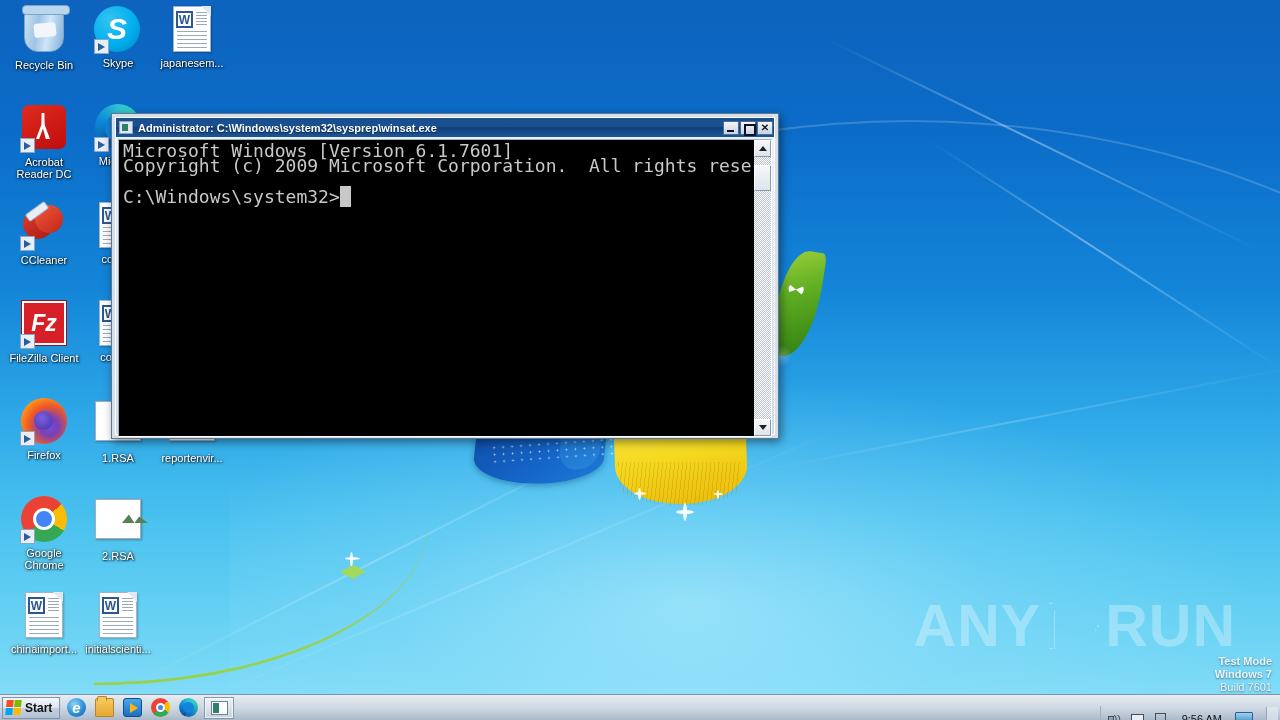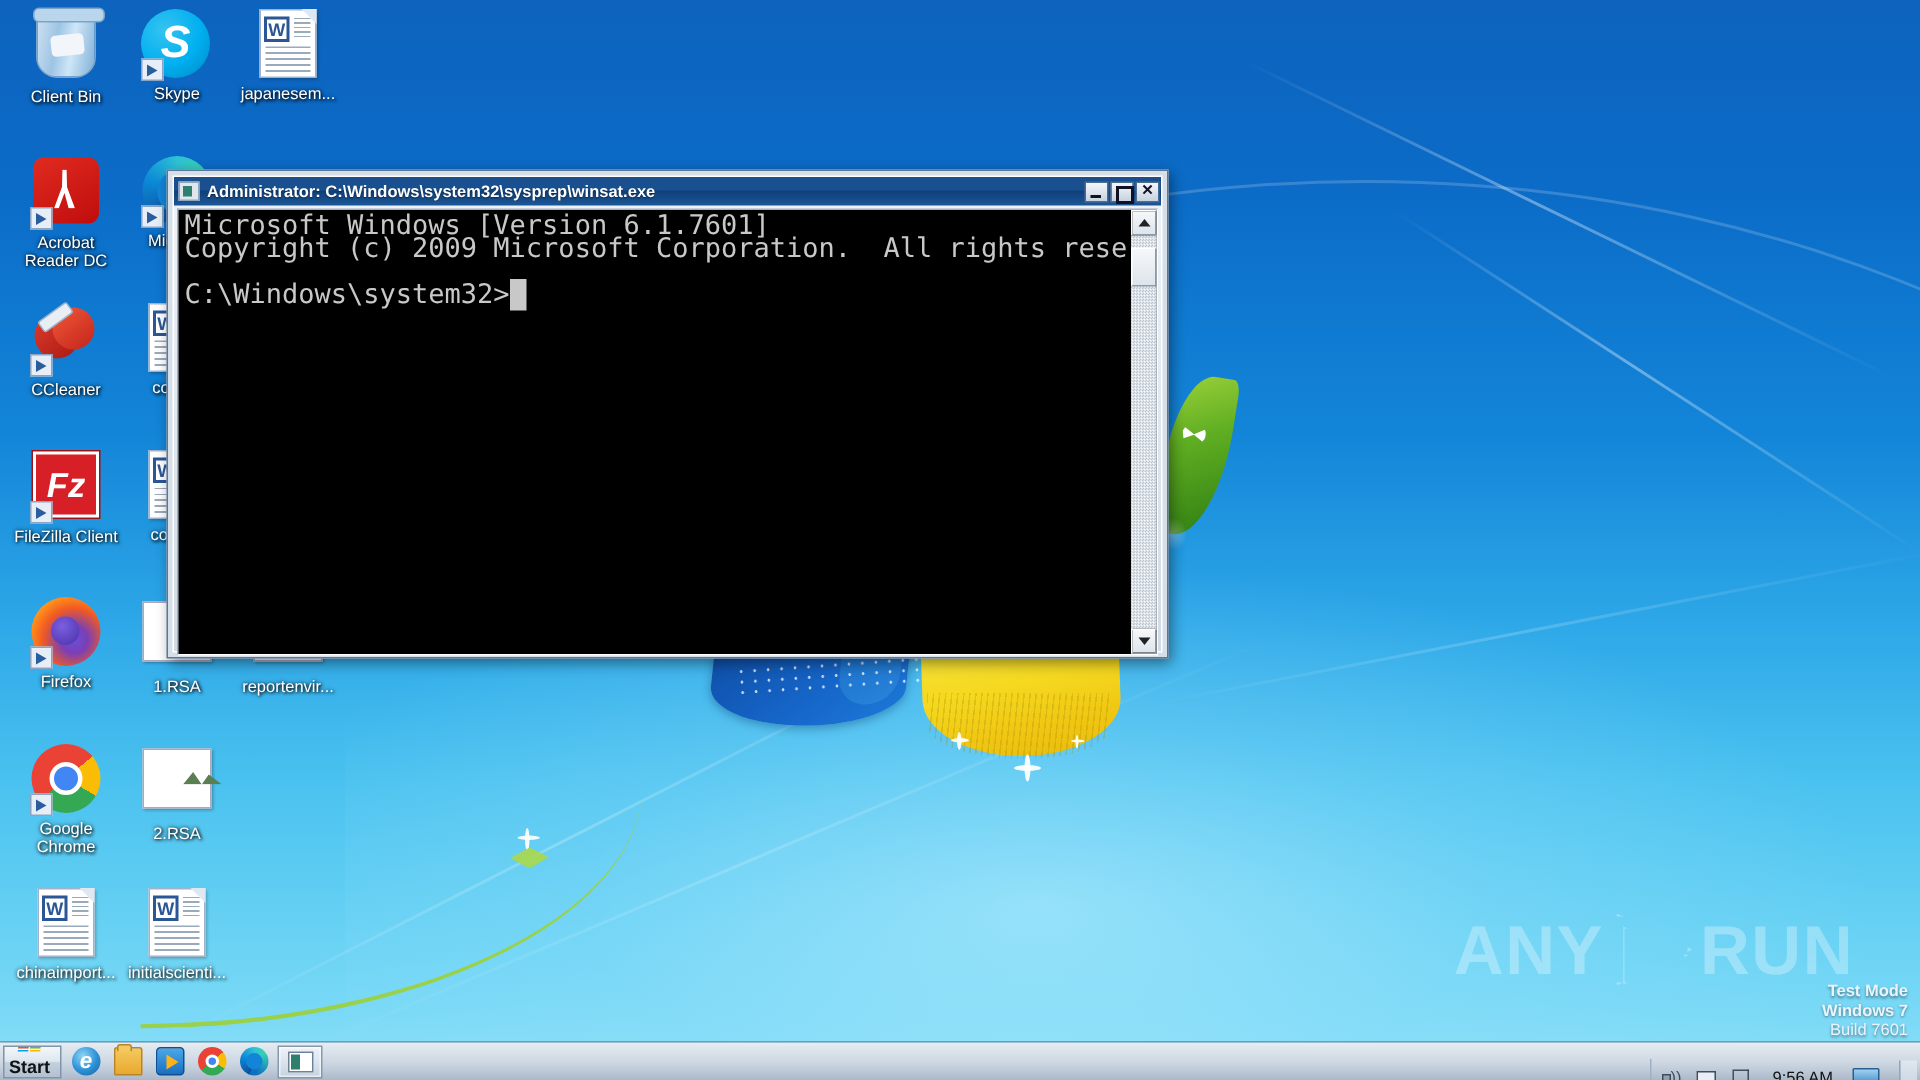--- a/index.html
+++ b/index.html
@@ -241,21 +241,21 @@
   
   #taskbar {
     position: absolute; left: 0; bottom: 0; width: 1280px; height: 26px;
     background: linear-gradient(to bottom,#e9eef3 0%, #dfe6ed 14%, #cfd9e3 50%, #bcc8d6 78%, #aab8c8 100%);
     border-top: 1px solid #7f95ad; display: flex; align-items: center;
   }
   #startbtn {
     height: 22px; margin: 0 2px 0 2px; padding: 0 7px 0 3px;
     display: flex; align-items: center; gap: 4px;
     background: linear-gradient(to bottom,#f3f7fa 0%, #dde6ef 48%, #c4d0dd 52%, #b2c1d2 100%);
-    border: 1px solid #7f95ad; cursor: default; flex-direction: column;
+    border: 1px solid #7f95ad; cursor: default;
   }
   #startbtn .flag { width:15px;height:15px;display:grid;
     grid-template-columns:1fr 1fr; grid-template-rows:1fr 1fr; gap:1px; transform: skewX(-6deg);}
   #startbtn .flag i { display:block; }
   #startbtn .flag i:nth-child(1){background:#f25022;}
   #startbtn .flag i:nth-child(2){background:#7fba00;}
   #startbtn .flag i:nth-child(3){background:#00a4ef;}
   #startbtn .flag i:nth-child(4){background:#ffb900;}
   #startbtn .slbl { font-size:12px; font-weight:bold; color:#111; }
   .qlaunch { width: 24px; height: 22px; margin: 0 2px; display:flex;
@@ -307,21 +307,21 @@
     border:1px solid #3f4e5e; border-left:0; }
   #clock { font-size: 11px; color: #111; padding: 0 6px; white-space: nowrap; cursor: default; }
   #showdesk { width:12px; height:24px; margin-left:2px;
     background: linear-gradient(to bottom,#dfe7ef,#c2cedb); border-left:1px solid #94a6b8; }
   #tray-monitor { width:18px;height:14px;background:linear-gradient(to bottom,#9fd0f0,#2f7fc0);
     border:1px solid #2b5f90; border-radius:1px; margin-right:4px; }
 
   
   #anyrun {
     position: absolute; right: 44px; bottom: 60px;
-    font-size: 46px; font-weight: bold; letter-spacing: 1px;
+    font-size: 59px; font-weight: bold; letter-spacing: 1px;
     color: rgba(255,255,255,.30); display:flex; align-items:center; gap:4px;
     pointer-events:none; user-select:none;
   }
   #anyrun .play {
     width: 56px; height: 52px; position: relative; display:inline-block;
   }
   #anyrun .play::before {
     content:""; position:absolute; inset:0;
     border: 4px solid rgba(255,255,255,.30);
     clip-path: polygon(8% 4%, 98% 50%, 8% 96%);
@@ -384,21 +384,21 @@
   </div>
 
   <div id="stem"></div>
   <div class="sparkle" style="left:340px; top:565px; width:26px; height:14px; background:#a8d84a;
               clip-path: polygon(0 50%, 50% 0, 100% 45%, 50% 100%); opacity:.9;"></div>
 
   <div class="dicon" style="left:6px; top:6px;">
     <div class="glyph">
         <div class="ic-bin"></div>
       </div>
-    <div class="lbl">Client Bin</div>
+    <div class="lbl">Recycle Bin</div>
   </div>
 
   <div class="dicon" style="left:80px; top:6px;">
     <div class="glyph">
       <div class="ic-skype"></div>
         <span class="shortcut-arrow"></span>
     </div>
     <div class="lbl">Skype</div>
   </div>
 

